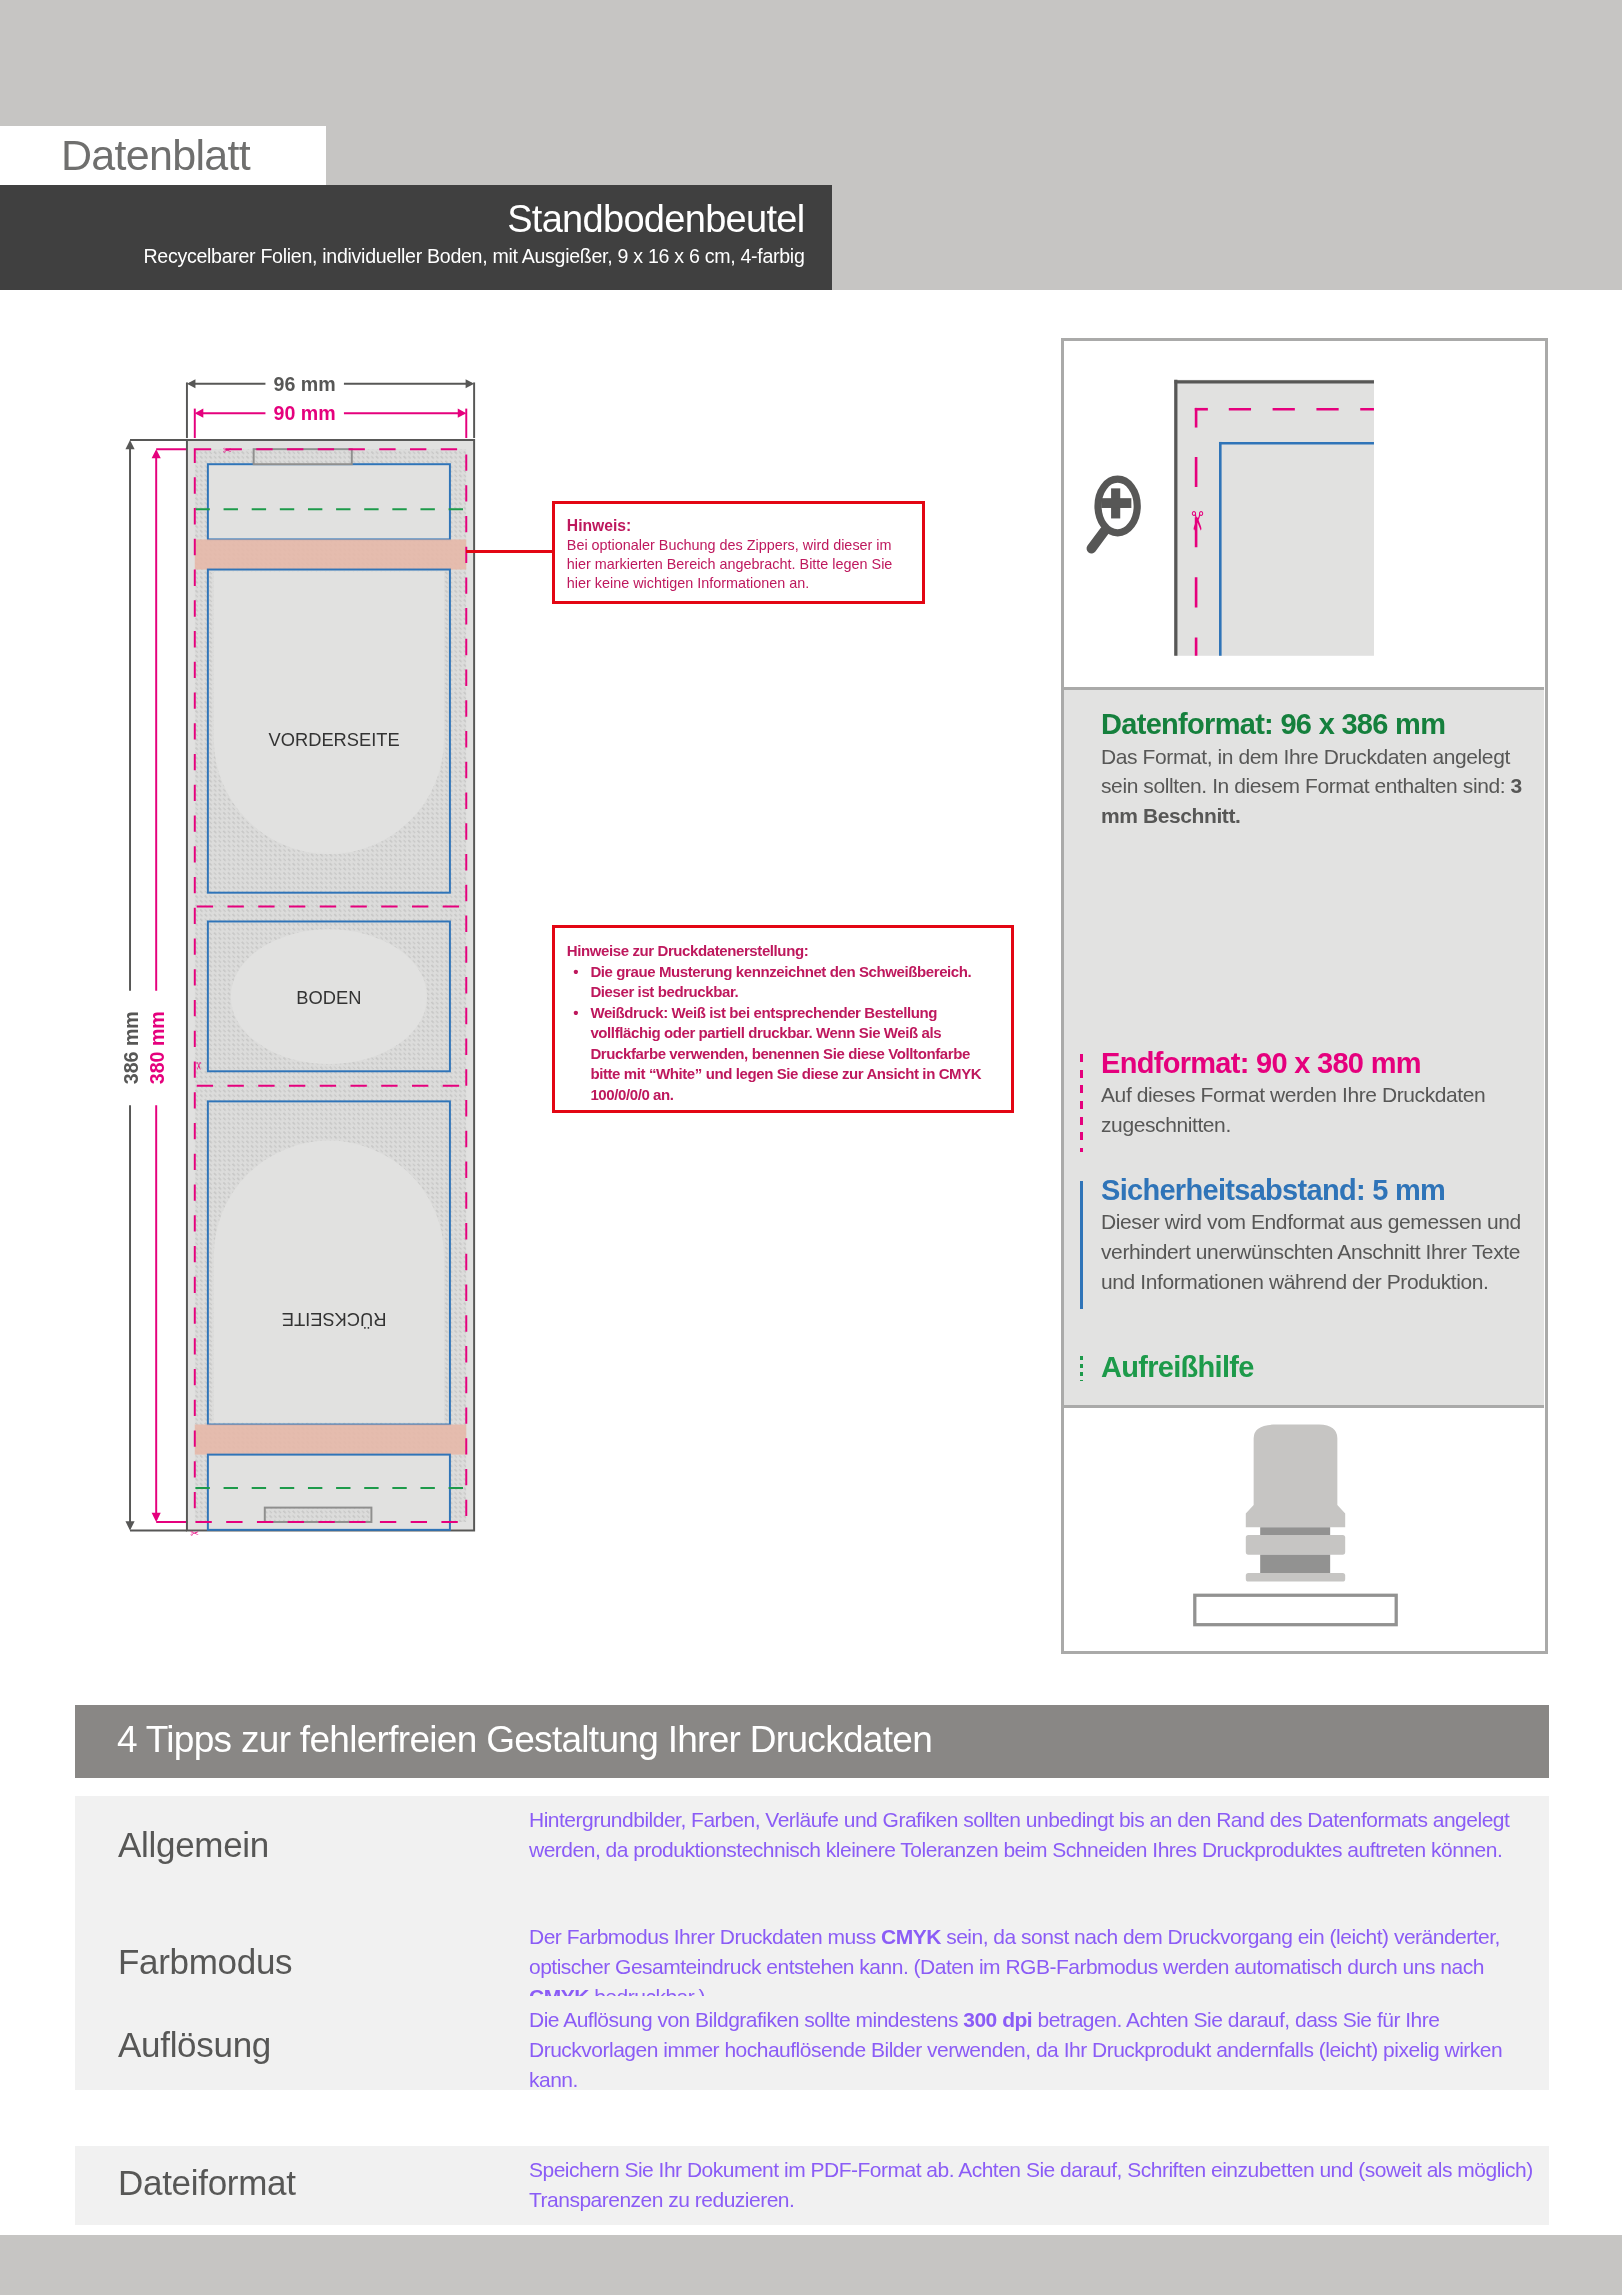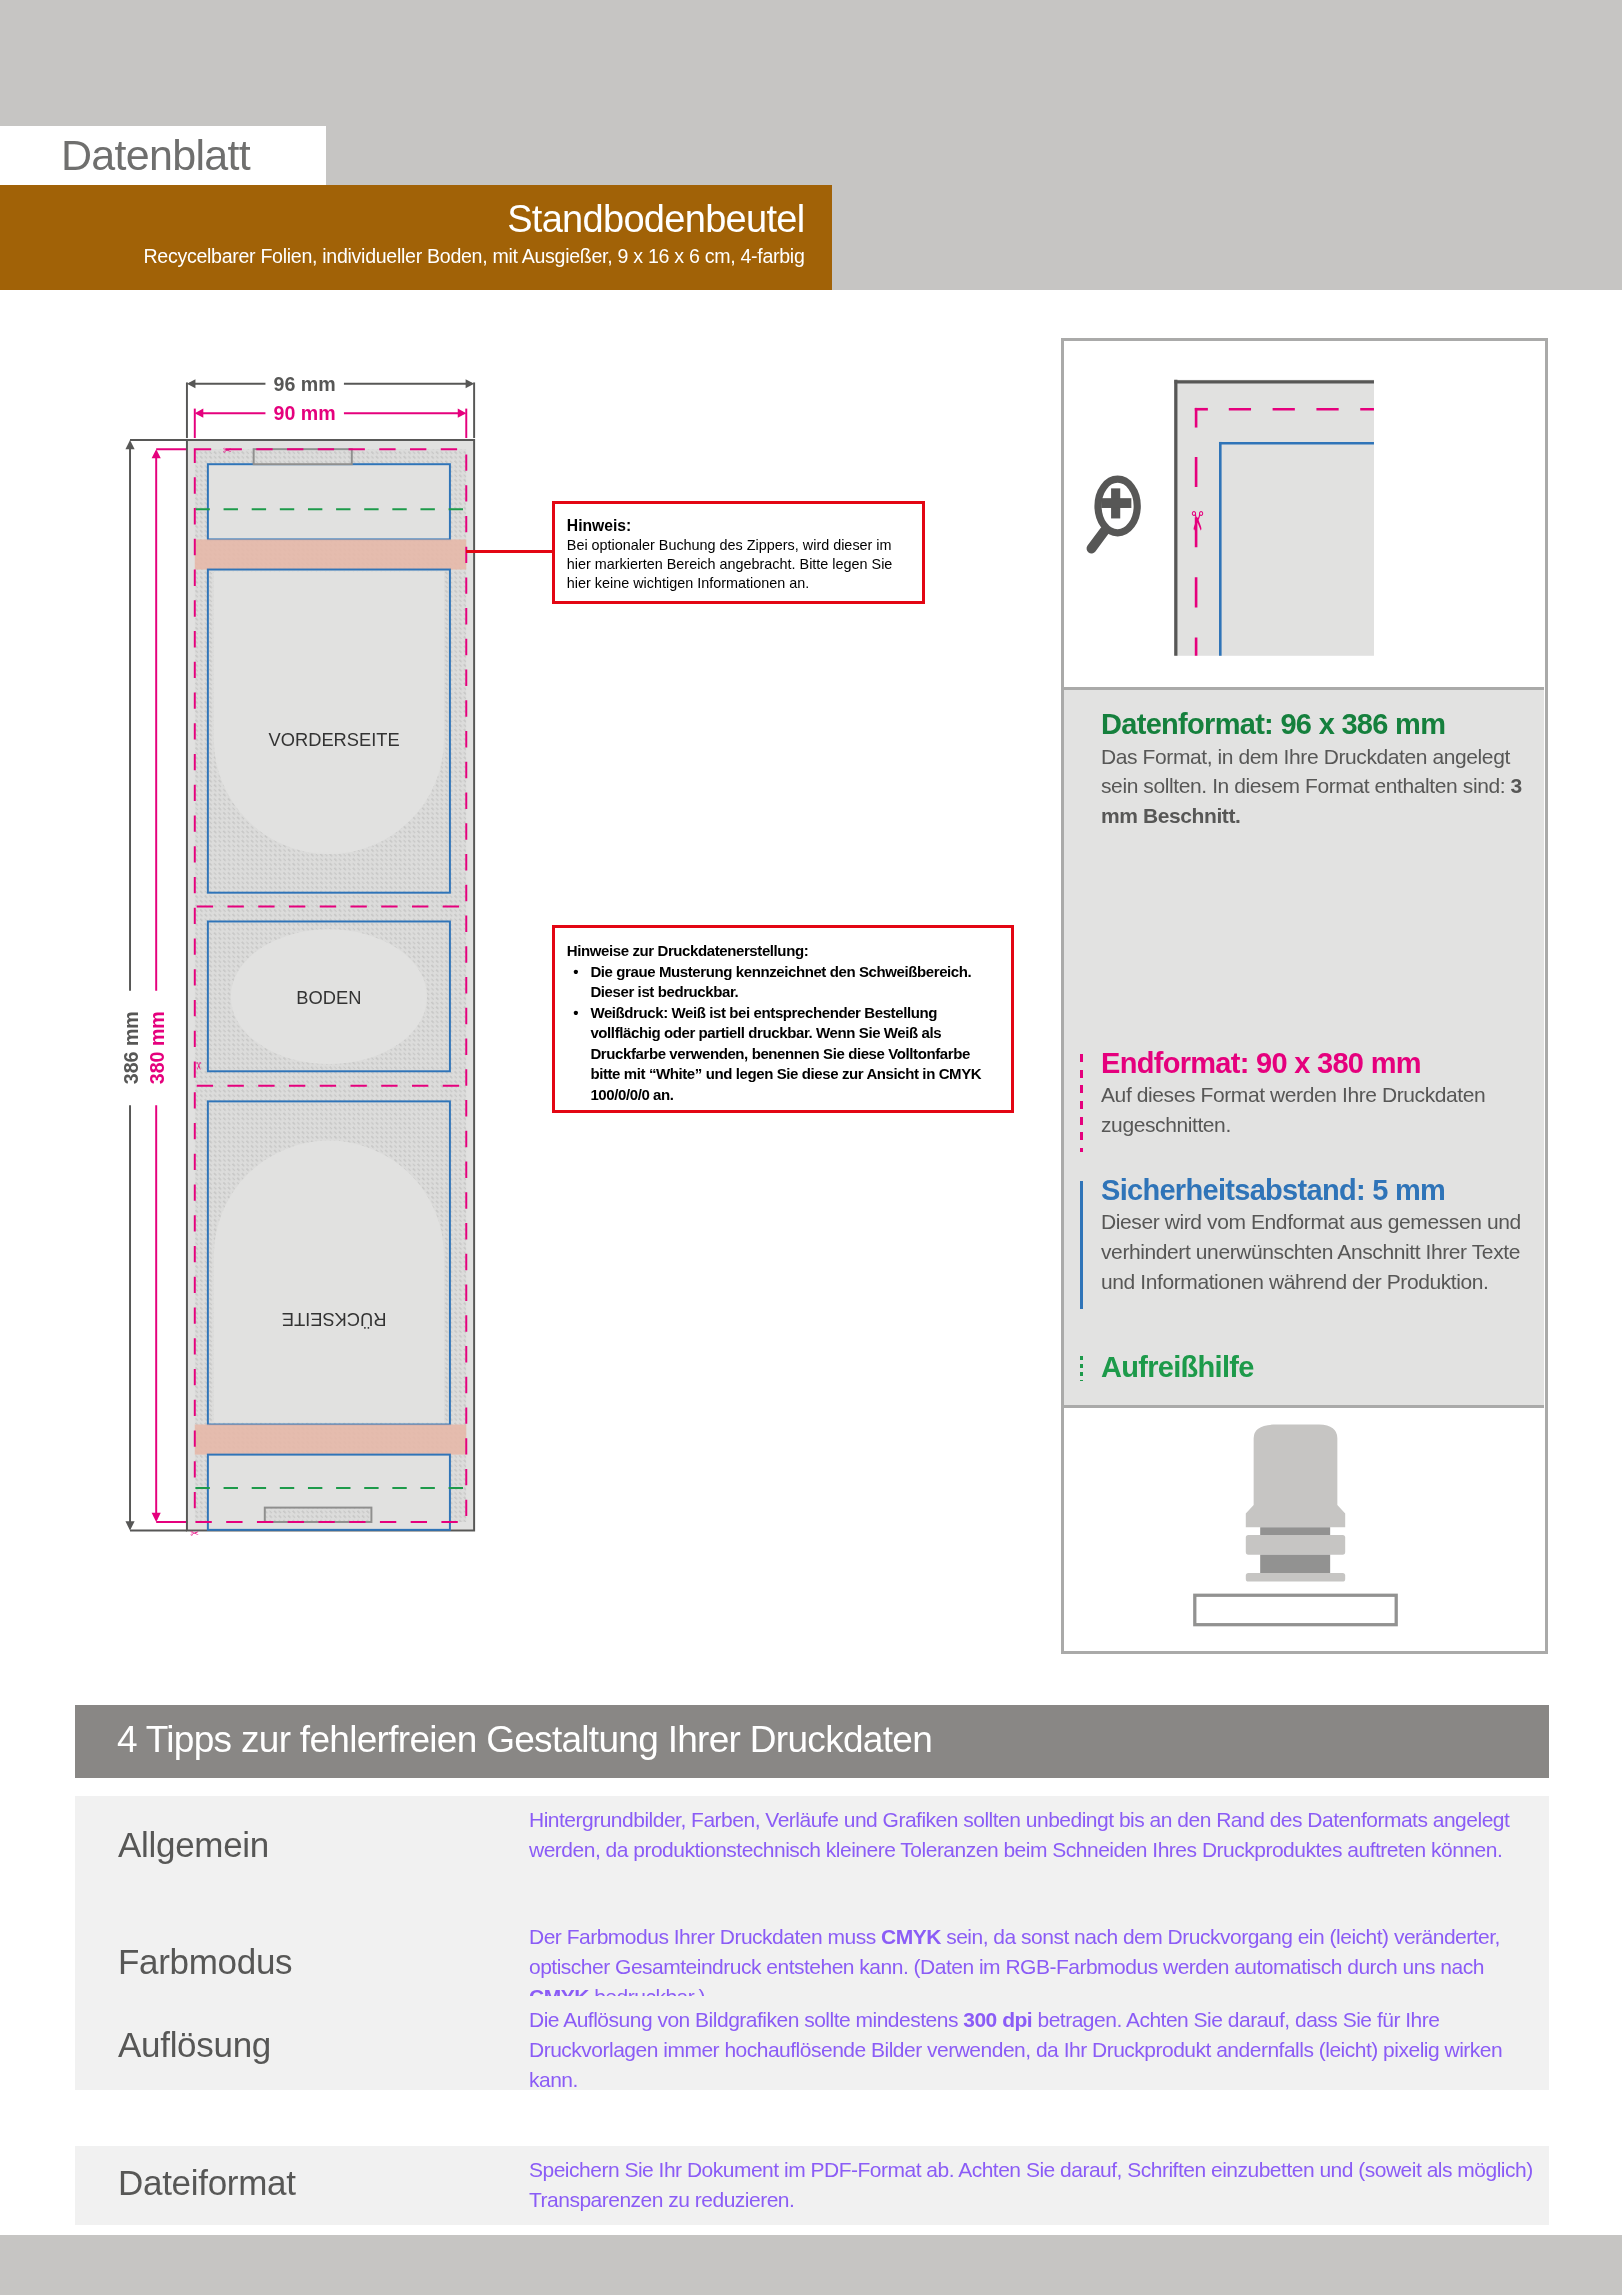--- a/index.html
+++ b/index.html
@@ -4,30 +4,30 @@
 <style>
   * { box-sizing: border-box; margin: 0; padding: 0; }
   html, body { width: 1623px; height: 2295px; background: #ffffff; overflow: hidden; }
   body { position: relative; font-family: "Liberation Sans", "DejaVu Sans", sans-serif; color: #575756; }
   .abs { position: absolute; }
 
   
   .top-band { left: 0; top: 0; width: 1623px; height: 290px; background: #c6c5c3; }
   .title-box { left: 0; top: 126px; width: 326px; height: 76px; background: #ffffff; }
   .title-box span { position: absolute; left: 61px; top: 5.2px; font-size: 43px; color: #6f6f6e; letter-spacing: -0.7px; }
-  .dark-header { left: 0; top: 185px; width: 832px; height: 105px; background: #a16207; }
+  .dark-header { left: 0; top: 185px; width: 832px; height: 105px; background: #404040; }
   .product-title { position: absolute; right: 27.5px; top: 13px; font-size: 38px; color: #ffffff; letter-spacing: -0.7px; white-space: nowrap; }
   .product-sub { position: absolute; right: 27.5px; top: 60px; font-size: 19.6px; color: #ffffff; letter-spacing: -0.3px; white-space: nowrap; }
 
   
   .diagram { left: 118px; top: 353px; width: 393px; height: 1256px; }
   .diagram svg { width: 100%; height: 100%; }
 
   
-  .note-box { border: 3.3px solid #e30613; background: #fff; color: #000000; }
+  .note-box { border: 3.3px solid #e30613; background: #fff; color: #be185d; }
   .note1 { left: 552px; top: 501px; width: 373px; height: 103px; padding: 11.8px 11.8px; font-size: 14.4px; line-height: 1.3; }
   .note1 .h { font-weight: bold; font-size: 15.7px; }
   .note2 { left: 552px; top: 925px; width: 462px; height: 188px; padding: 13px 11.8px; font-size: 15px; line-height: 1.37; font-weight: bold; letter-spacing: -0.4px; }
   .note2 ul { list-style: none; }
   .note2 li { position: relative; padding-left: 23.6px; }
   .note2 li::before { content: "•"; position: absolute; left: 6.5px; top: 0; }
   .connector { left: 466px; top: 550px; width: 86px; height: 3.3px; background: #e30613; }
 
   
   .rpanel { left: 1061px; top: 338px; width: 487px; height: 1316px; border: 3.3px solid #aaaaa9; background: #fff; }

